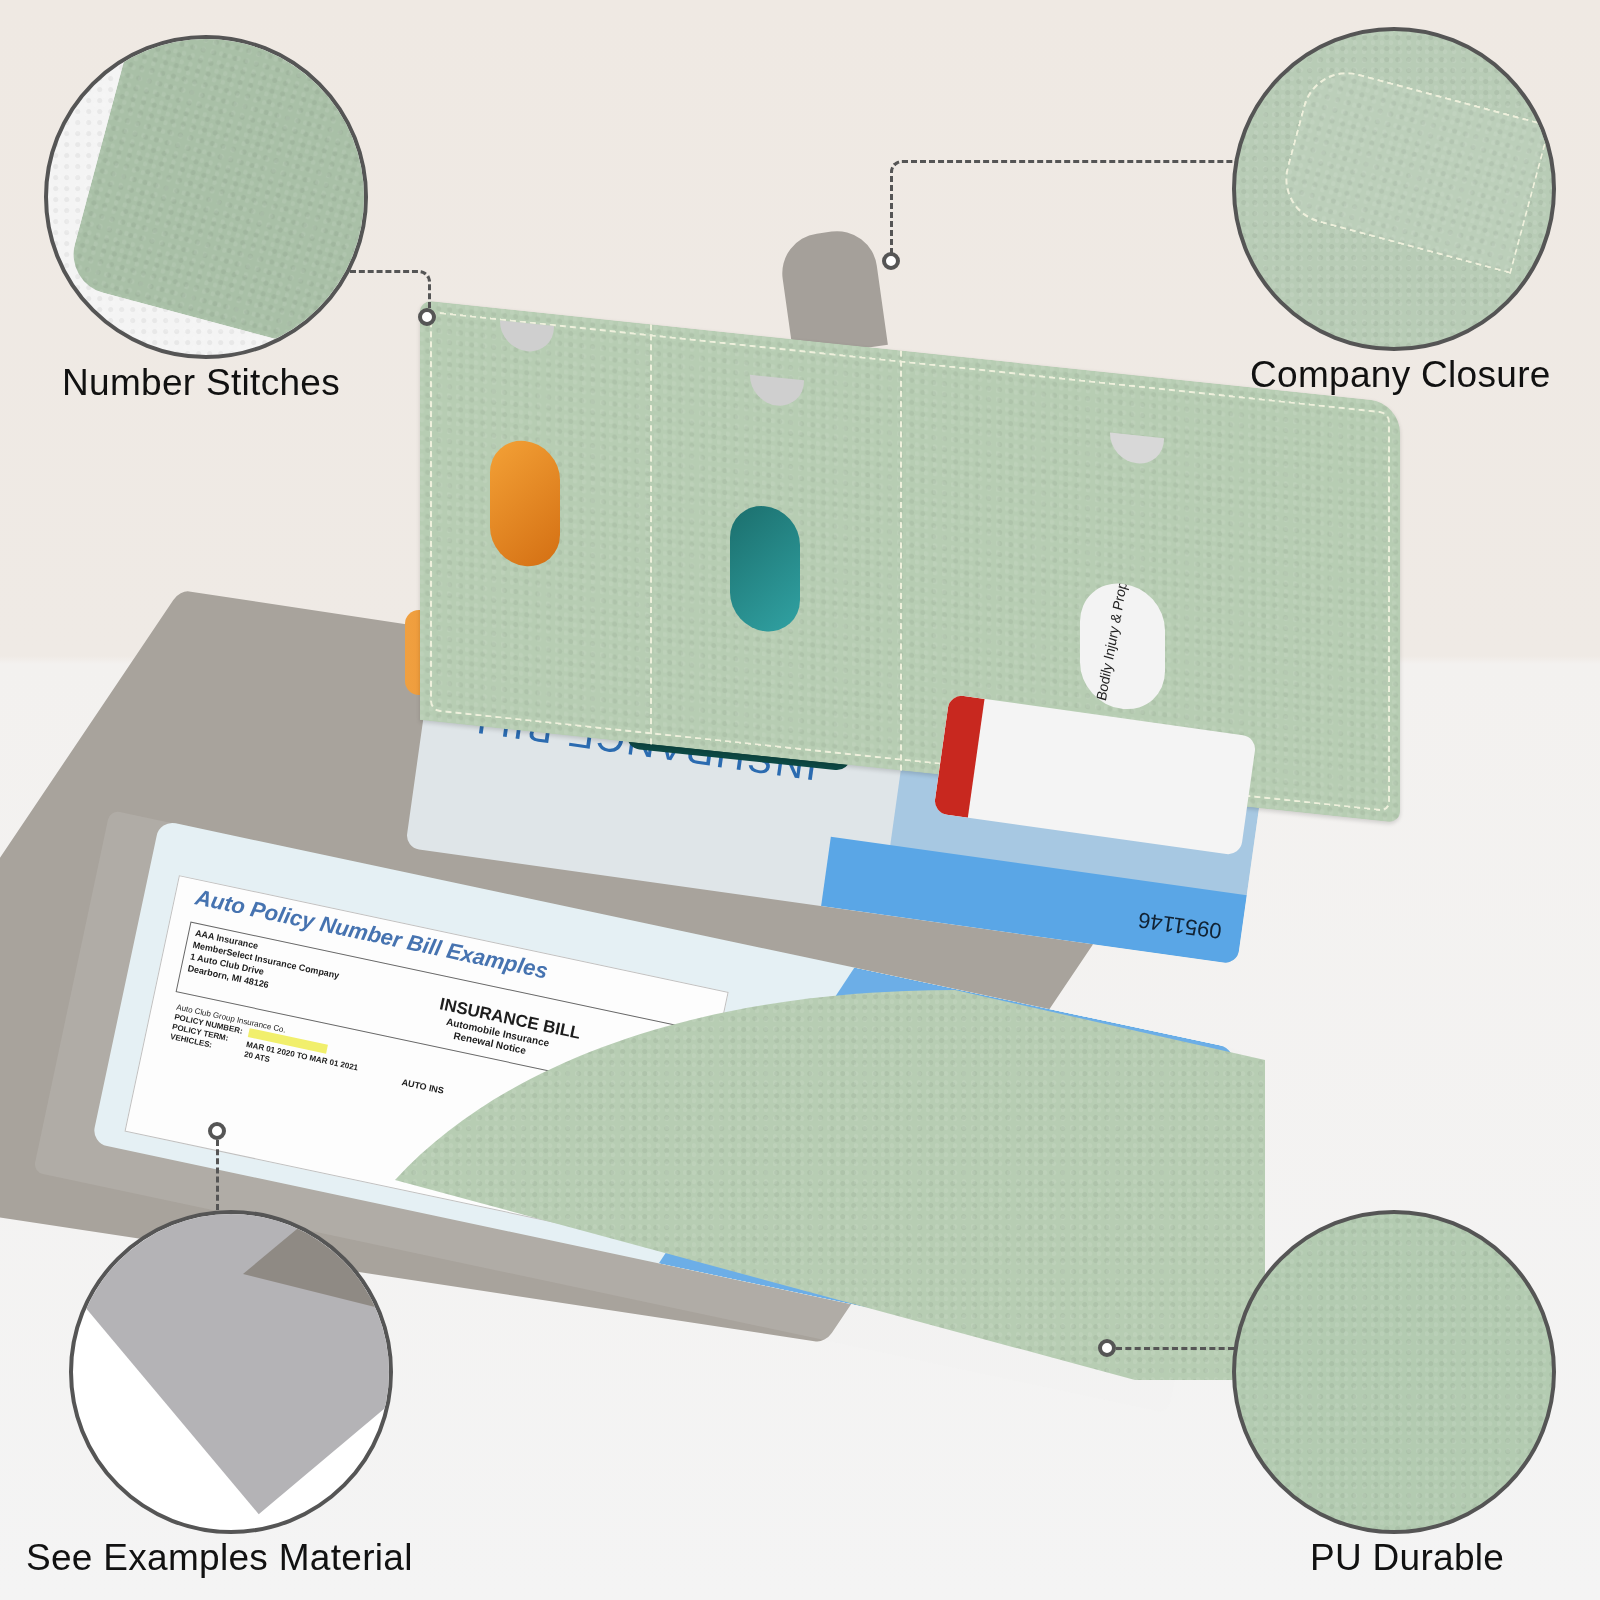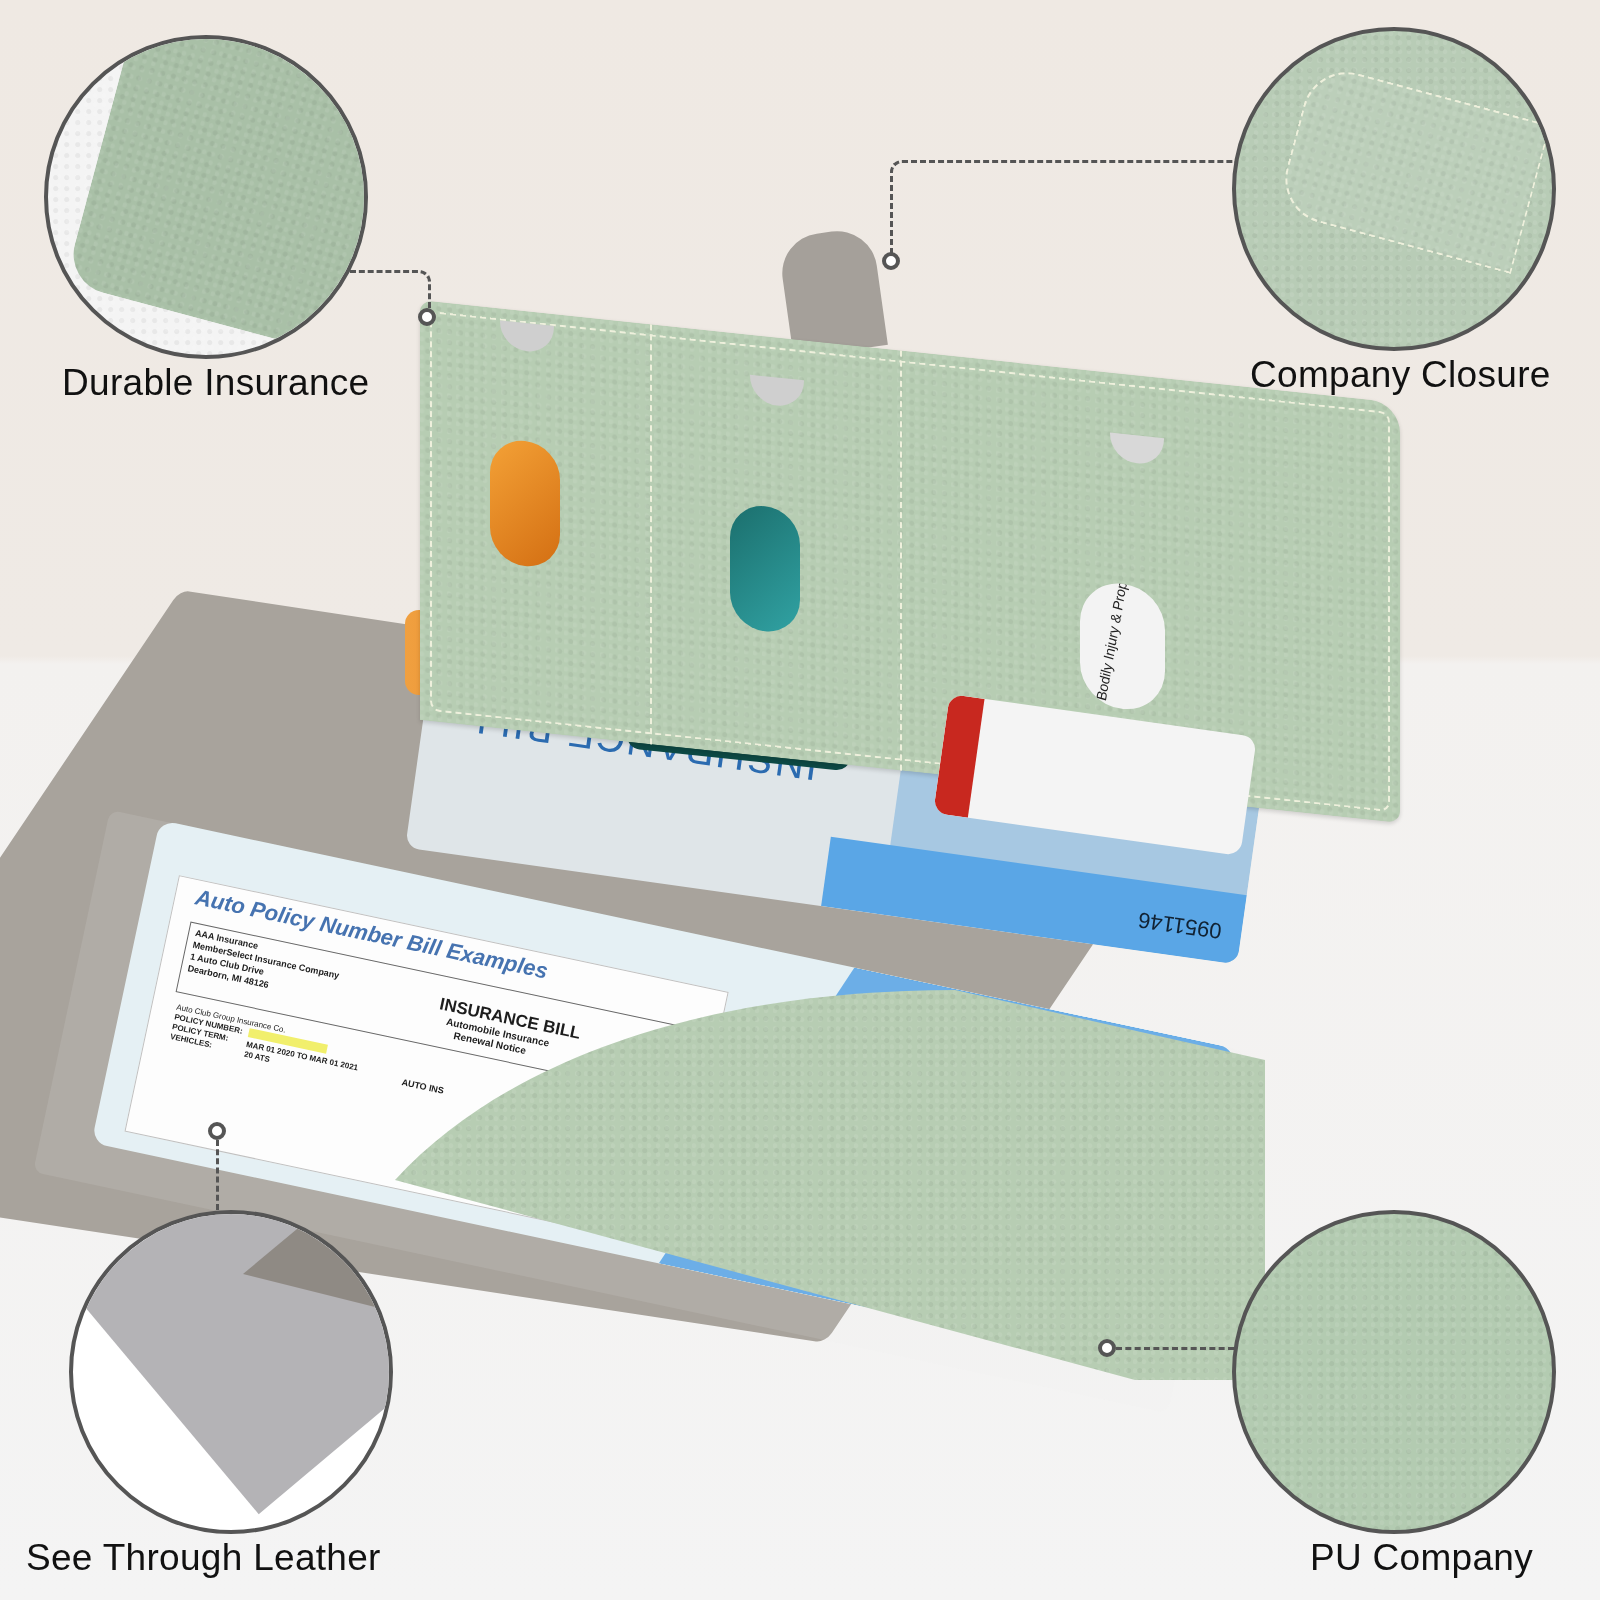--- a/index.html
+++ b/index.html
@@ -90,33 +90,33 @@
   <div class="abs" style="left:110px;top:810px;width:1160px;height:370px;background:rgba(240,240,240,0.12);transform:rotate(12deg);transform-origin:0 0;border-radius:10px;"></div>
 
   <div class="abs leather" style="left:395px;top:990px;width:870px;height:390px;clip-path:path('M0 190 C 120 60, 330 0, 560 0 L 870 70 L 870 390 L 740 390 Z');"></div>
 </div>
 
 <div class="callout-circle leather" style="left:44px;top:35px;width:324px;height:324px;background-color:#f4f4f4;">
   <div class="abs leather" style="left:50px;top:-10px;width:320px;height:300px;border-radius:40px;transform:rotate(15deg);background-color:#a9c0a7;"></div>
 </div>
 <div class="dash" style="left:350px;top:270px;width:78px;height:40px;border-width:3px 3px 0 0;border-radius:0 12px 0 0;"></div>
 <div class="dot" style="left:418px;top:308px;"></div>
-<div class="callout-label" style="left:62px;top:362px;">Durable Insurance</div>
+<div class="callout-label" style="left:62px;top:362px;">Number Stitches</div>
 
 <div class="callout-circle leather" style="left:1232px;top:27px;width:324px;height:324px;background-color:#b8ccb6;">
   <div class="abs leather" style="left:55px;top:60px;width:240px;height:150px;border-radius:45px 0 0 45px;border:2px dashed #eef0dc;transform:rotate(15deg);background-color:#bccfba;"></div>
 </div>
 <div class="dash" style="left:890px;top:160px;width:345px;height:95px;border-width:3px 0 0 3px;border-radius:12px 0 0 0;"></div>
 <div class="dot" style="left:882px;top:252px;"></div>
 <div class="callout-label" style="left:1250px;top:354px;">Company Closure</div>
 
 <div class="dot" style="left:208px;top:1122px;"></div>
 <div class="dash" style="left:216px;top:1140px;width:0;height:70px;border-width:0 0 0 3px;"></div>
 <div class="callout-circle" style="left:69px;top:1210px;width:324px;height:324px;background:#fff;">
   <div class="abs" style="left:-20px;top:55px;width:420px;height:320px;background:#b4b3b6;transform:rotate(-40deg);transform-origin:0 0;"></div>
   <div class="abs" style="left:170px;top:10px;width:200px;height:100px;background:#8f8a84;clip-path:polygon(30% 0,100% 0,100% 100%,0 50%);"></div>
 </div>
-<div class="callout-label" style="left:26px;top:1537px;">See Through Leather</div>
+<div class="callout-label" style="left:26px;top:1537px;">See Examples Material</div>
 
 <div class="dot" style="left:1098px;top:1339px;"></div>
 <div class="dash" style="left:1116px;top:1347px;width:118px;height:0;border-width:3px 0 0 0;"></div>
 <div class="callout-circle leather" style="left:1232px;top:1210px;width:324px;height:324px;background-color:#b3cbb1;"></div>
-<div class="callout-label" style="left:1310px;top:1537px;">PU Company</div>
+<div class="callout-label" style="left:1310px;top:1537px;">PU Durable</div>
 
 </body></html>

